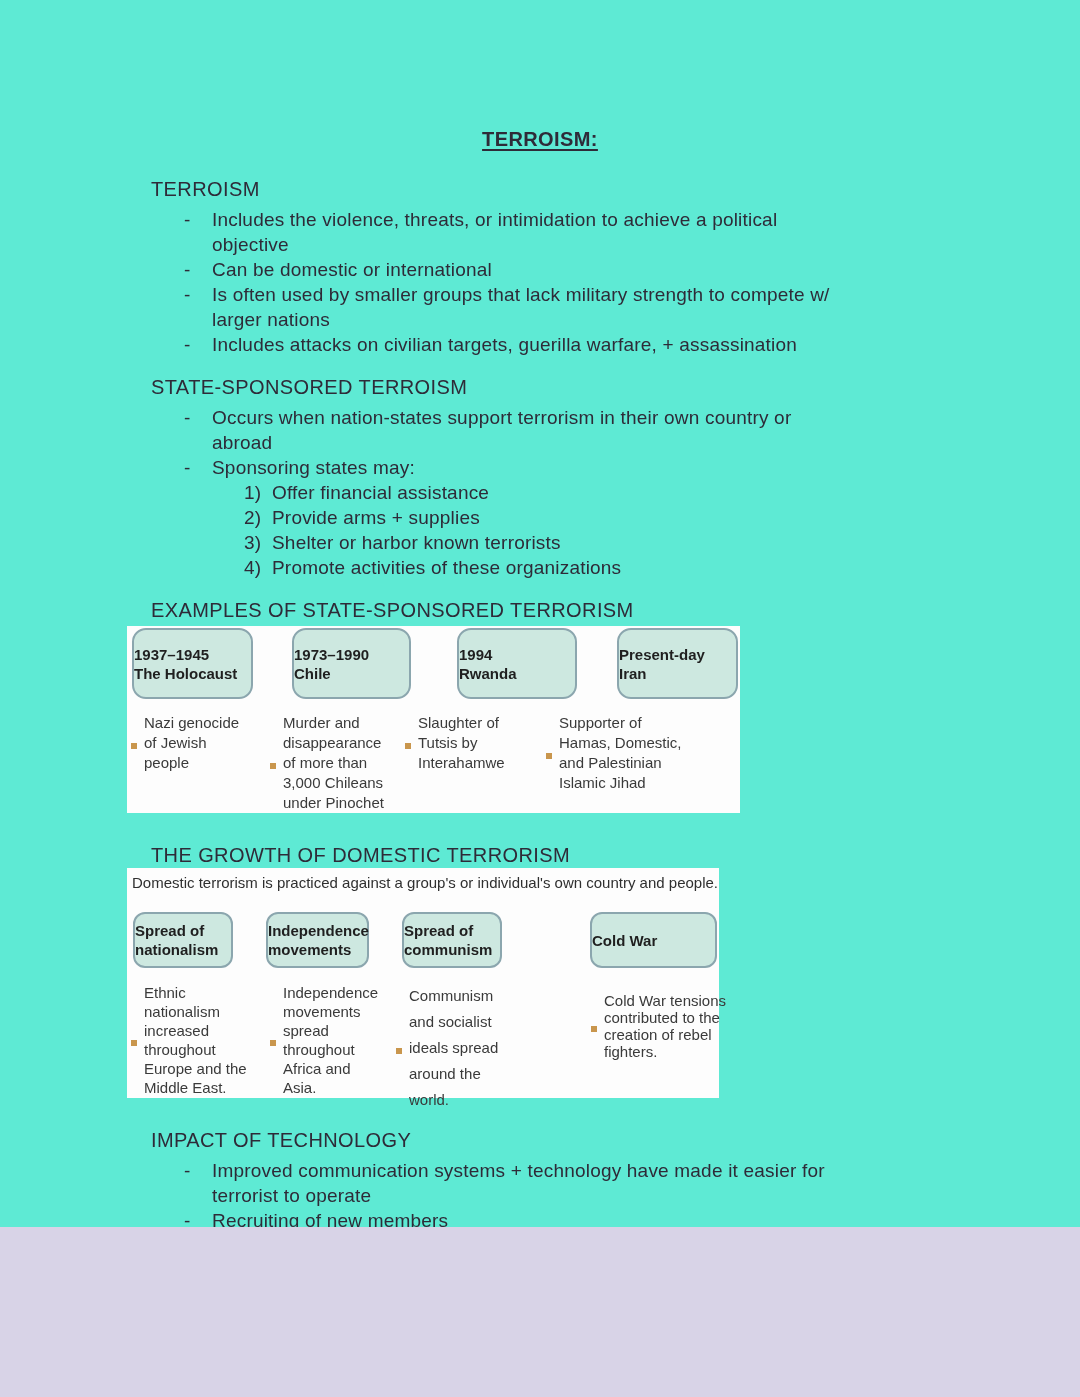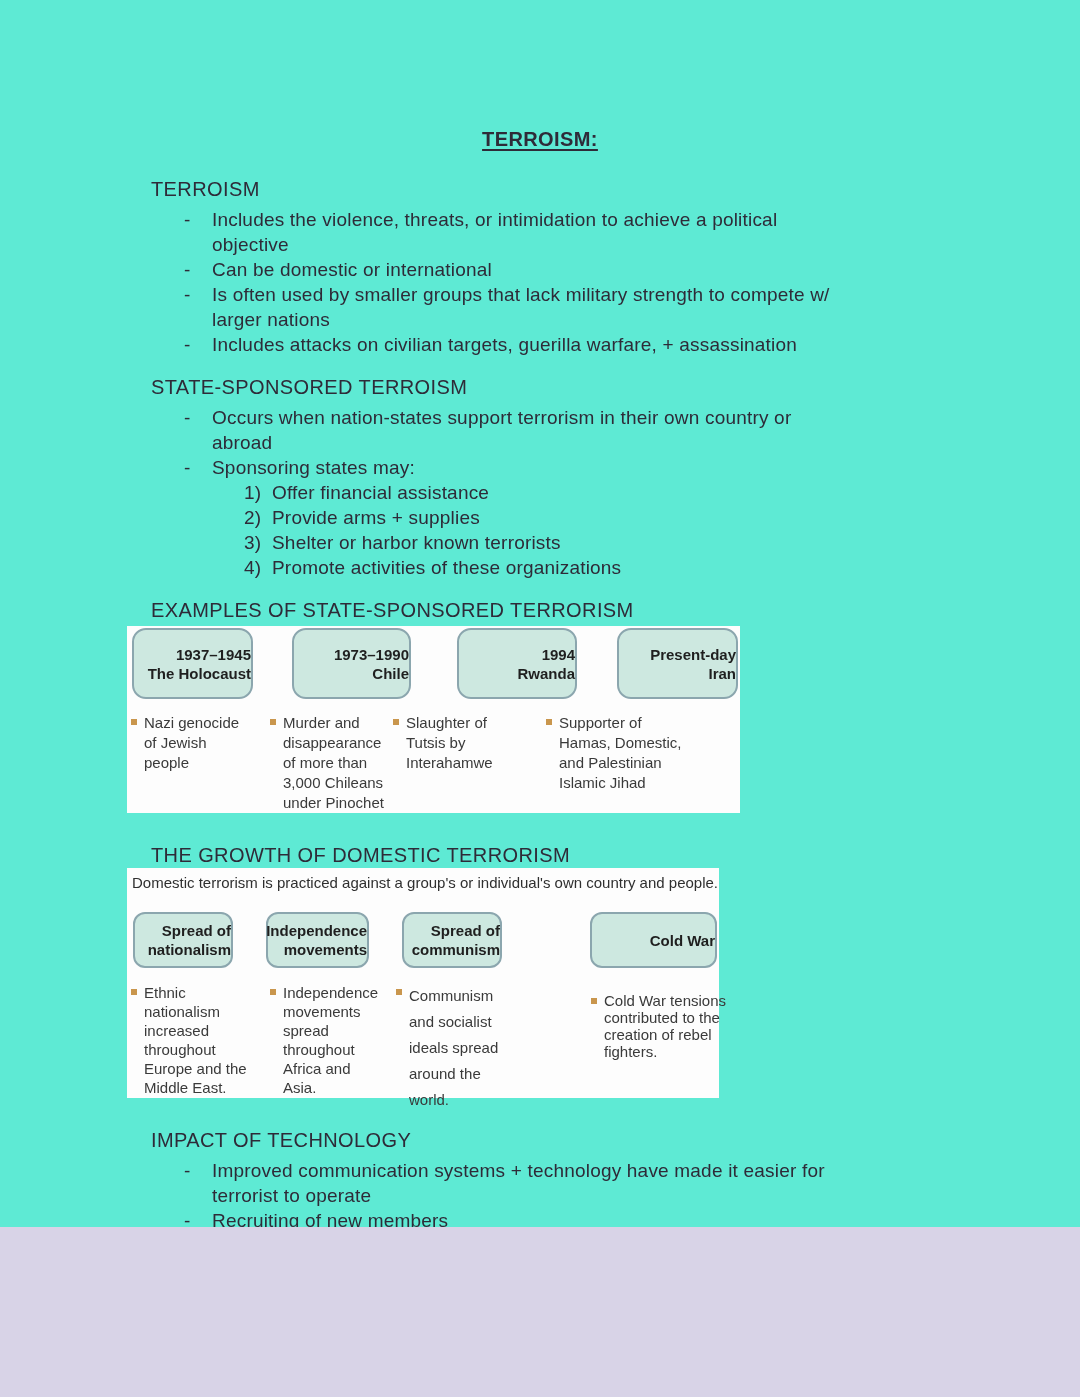--- a/index.html
+++ b/index.html
@@ -19,26 +19,26 @@
   .sec-heading { font-size:20px; line-height:25px; letter-spacing:.4px; margin-bottom:5px; }
   .brow { display:flex; padding-left:33px; font-size:19px; line-height:25px; letter-spacing:.2px; }
   .brow .dash { width:28px; flex:none; }
   .nrow { display:flex; padding-left:93px; font-size:19px; line-height:25px; letter-spacing:.2px; }
   .nrow .num { width:28px; flex:none; }
   
   .diagram { position:absolute; background:#fdfdfd; }
   .dbox {
     position:absolute; box-sizing:border-box;
     background:#cde8e0; border:2px solid #8ba6ae; border-radius:14px;
-    display:flex; flex-direction:column; justify-content:center; align-items:flex-end;
+    display:flex; flex-direction:column; justify-content:center; align-items:flex-start;
     text-align:center; font-weight:bold; font-size:15px; line-height:19px; color:#1f1f1f;
   }
   .dbox.g { border-radius:12px; }
   .dbox div:empty { display:none; }
-  .dcol { position:absolute; display:flex; font-size:15px; line-height:20px; color:#3a3a3a; }
+  .dcol { position:absolute; display:flex; font-size:15px; line-height:20px; color:#3a3a3a;align-items:center; }
   .sq { width:6px; height:6px; background:#c9964d; margin-top:6px; margin-right:7px; flex:none; }
   .caption { position:absolute; left:5px; top:5px; font-size:15px; line-height:19px; color:#2f2f2f; white-space:nowrap; }
 </style>
 </head>
 <body>
 
 <div class="doc">
 
   <div class="title">TERROISM:</div>
 
@@ -127,21 +127,21 @@
       <div>Iran</div>
     </div>
     <div class="dcol" style="left:4px; top:87px">
       <span class="sq"></span>
       <div style="width:100px">Nazi genocide of Jewish people</div>
     </div>
     <div class="dcol" style="left:143px; top:87px">
       <span class="sq"></span>
       <div style="width:112px">Murder and disappearance of more than 3,000 Chileans under Pinochet</div>
     </div>
-    <div class="dcol" style="left:266px; top:87px">
+    <div class="dcol" style="left:278px; top:87px">
       <span class="sq"></span>
       <div style="width:105px">Slaughter of Tutsis by Interahamwe</div>
     </div>
     <div class="dcol" style="left:419px; top:87px">
       <span class="sq"></span>
       <div style="width:132px">Supporter of Hamas, Domestic, and Palestinian Islamic Jihad</div>
     </div>
   </div>
 
   <div class="section" style="top:843px">

